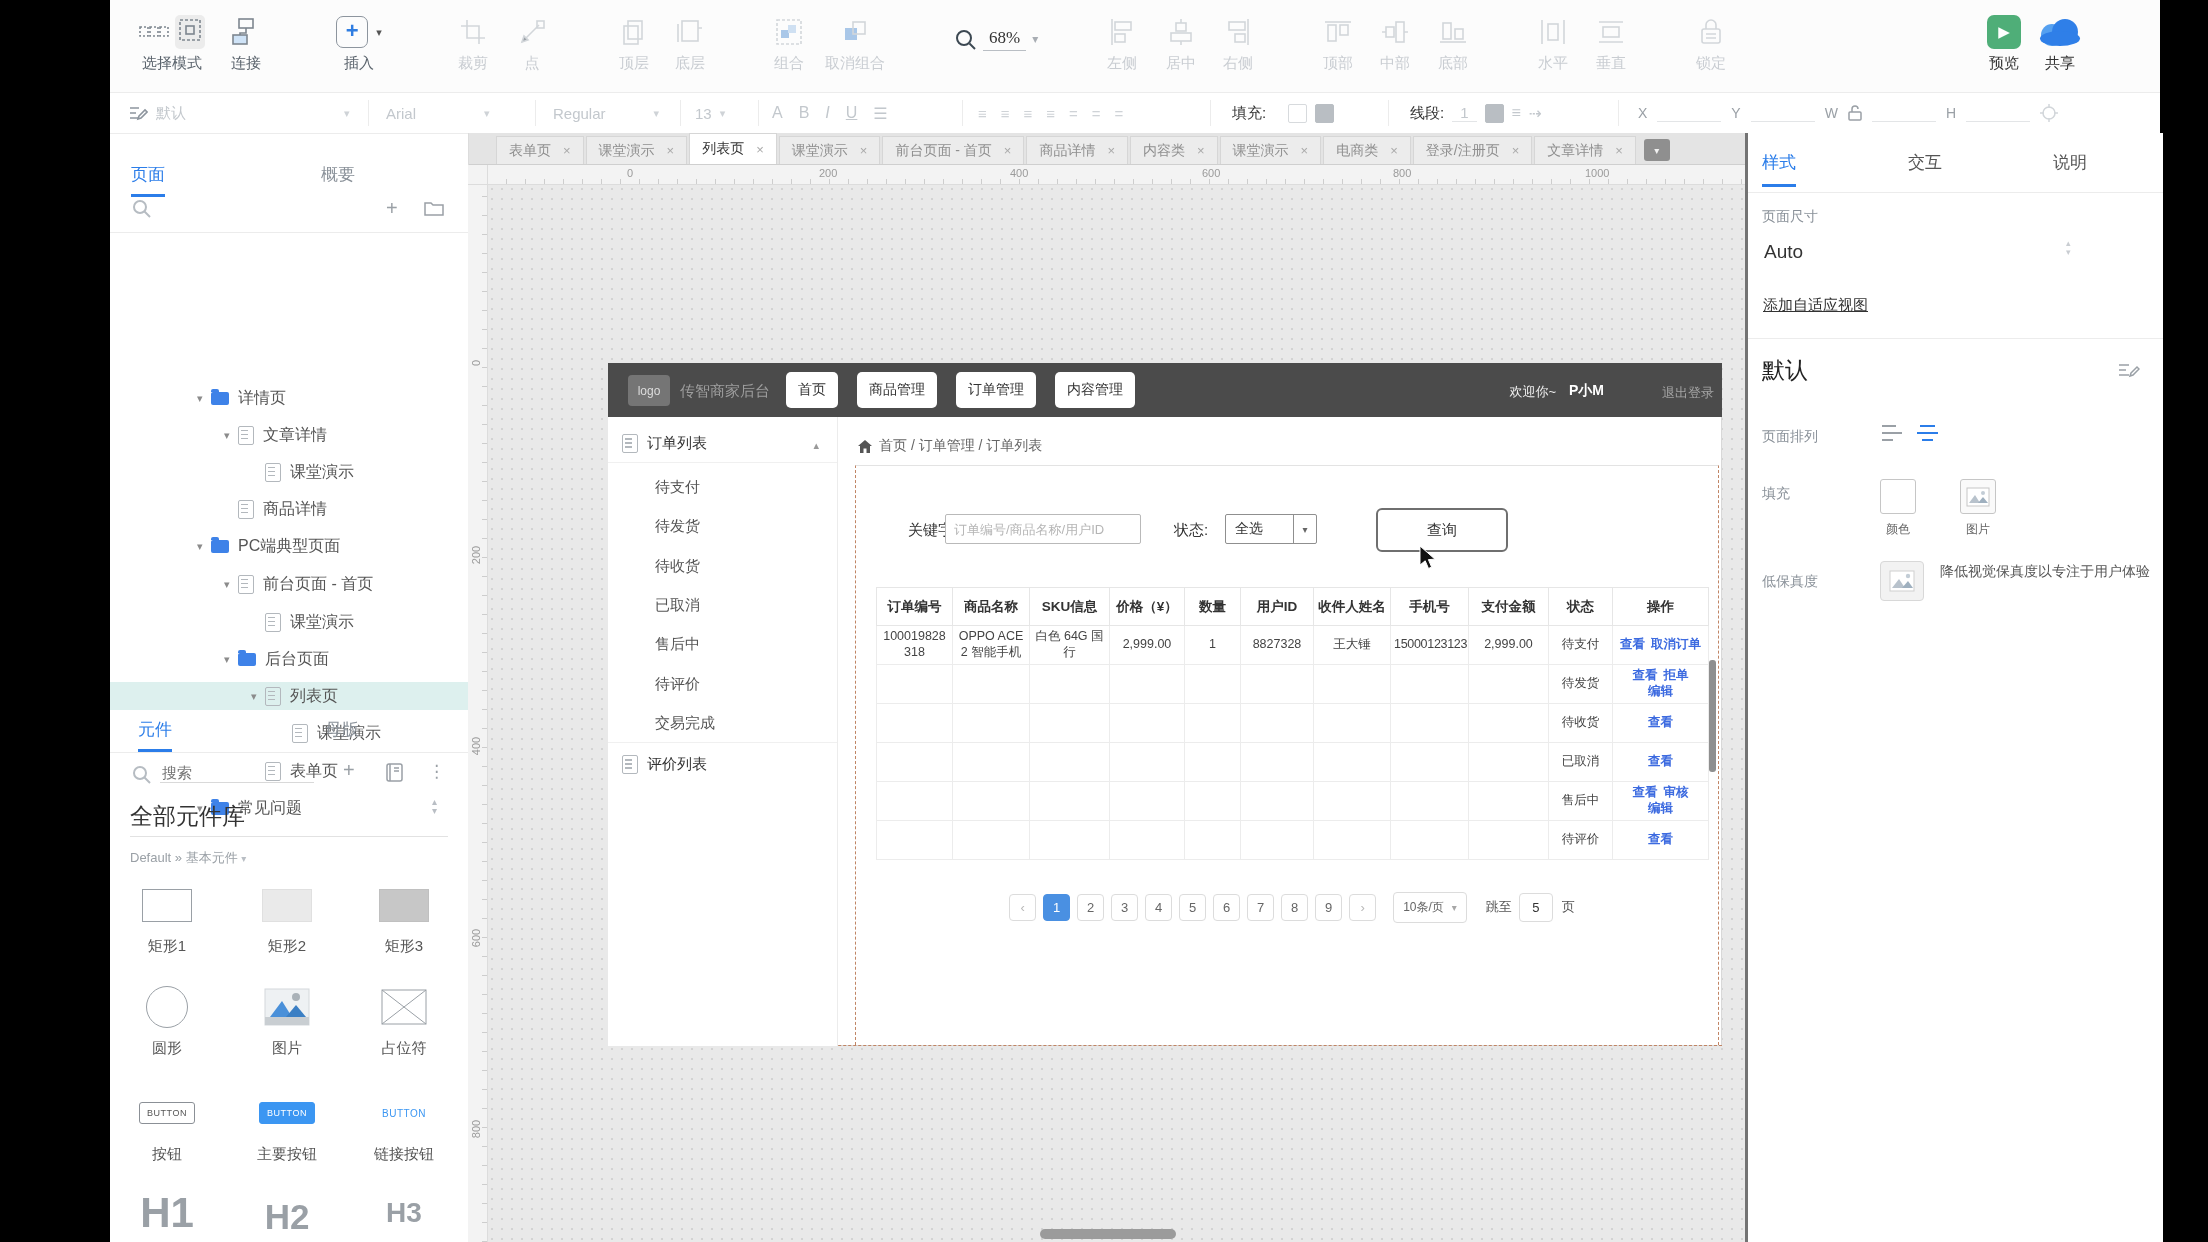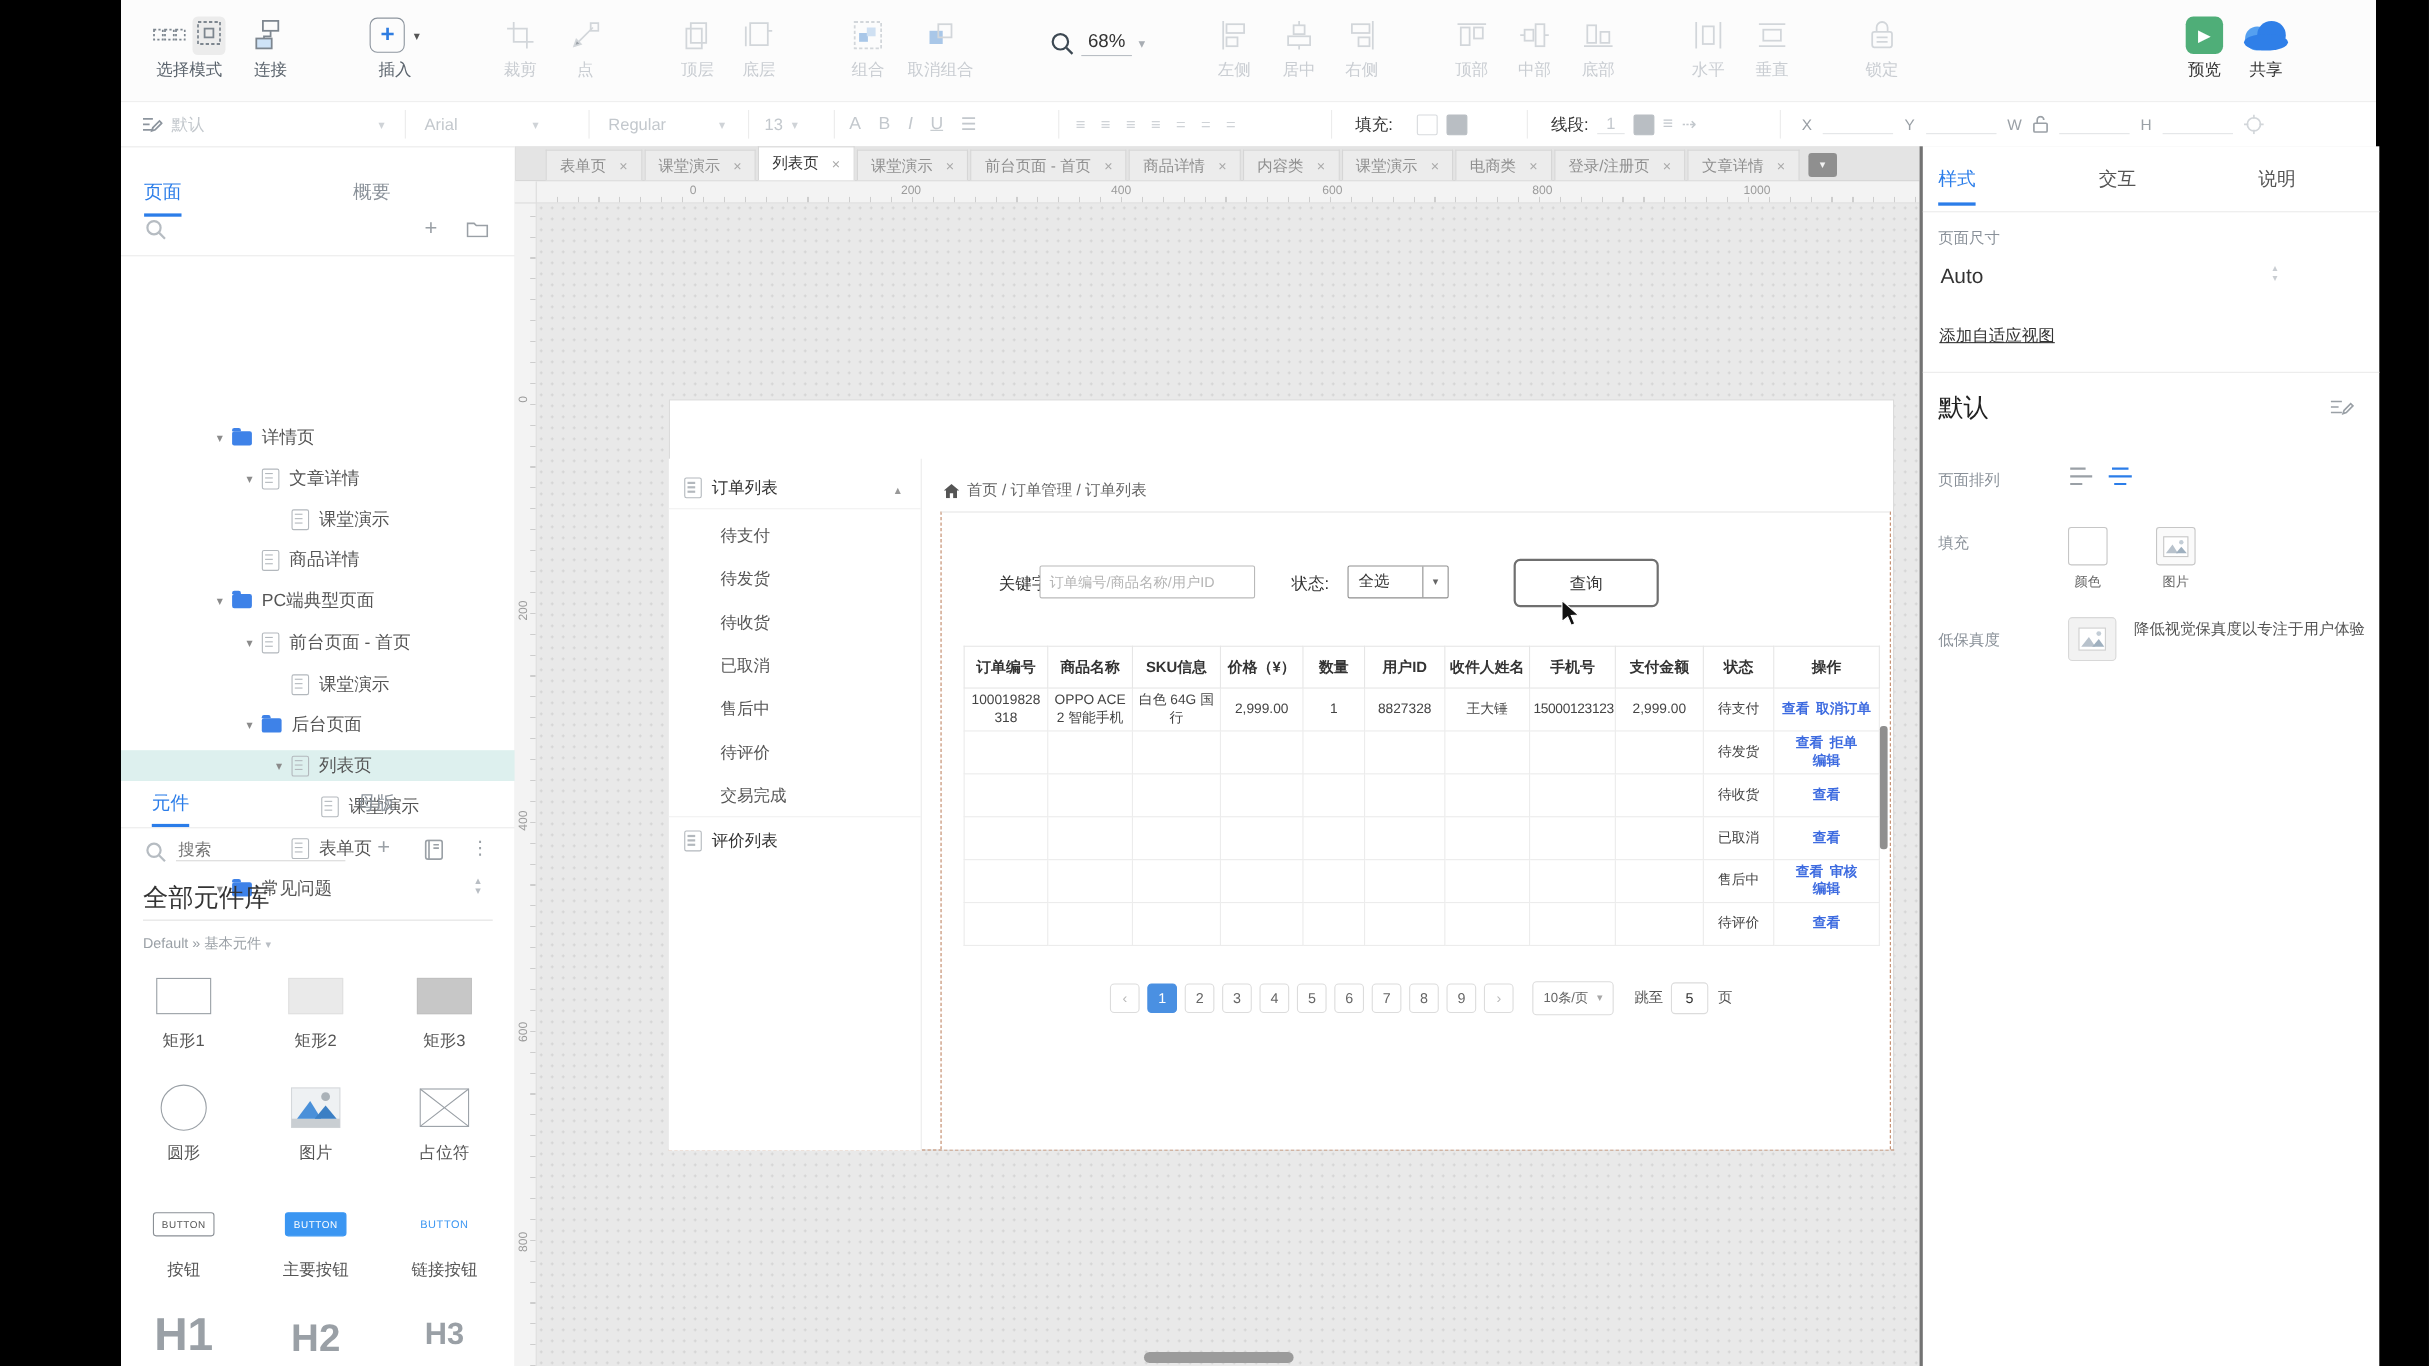--- a/index.html
+++ b/index.html
@@ -12,21 +12,21 @@
   .tool{position:absolute;top:14px;width:90px;text-align:center;}
   .tool .ic{height:36px;display:flex;align-items:center;justify-content:center;gap:6px;}
   .tool .tl{display:block;margin-top:4px;font-size:15px;color:#5b646d;}
   .tool.dis .tl{color:#c9cdd2;}
   .tool svg{stroke:#7d868f;fill:none;stroke-width:1.6;}
   .tool.dis svg{stroke:#d2d6da;}
   .selbox2{background:#ececec;border-radius:5px;padding:3px;}
   .plusbox{width:30px;height:30px;border:1.5px solid #8d959e;border-radius:7px;color:#2f7de1;
            font-size:22px;line-height:27px;font-weight:bold;display:inline-block;}
   .insdn{color:#555;font-size:11px;margin-left:2px;}
-  .zoomctl{position:absolute;left:845px;top:28px;display:flex;align-items:center;gap:6px;}
+  .zoomctl{position:absolute;left:845px;top:28px;display:flex;align-items:center;gap:6px;font-family:Liberation Serif, serif;}
   .zoomval{font-size:17px;color:#333;border-bottom:1px solid #b9bec4;padding:0 6px 2px;}
   .zoomarr{color:#a8adb3;font-size:12px;}
   .pvbtn{width:34px;height:34px;border-radius:7px;background:#4fae78;color:#fff;font-size:15px;
          display:flex;align-items:center;justify-content:center;margin:0 auto;}
   .cloud{width:44px;height:30px;position:relative;margin:2px auto 0;}
   .cloud i{position:absolute;border-radius:50%;}
   .c1{width:22px;height:22px;left:3px;top:6px;background:#55a0f0;}
   .c2{width:26px;height:26px;left:14px;top:1px;background:#2f7fe8;}
   .c3{width:40px;height:15px;left:2px;top:13px;background:#2f7fe8;border-radius:8px;}
   .tool .tl.on{color:#333;}
@@ -702,20 +702,33 @@
       <span class="vnum" style="top:767px">600</span>
       <span class="vnum" style="top:958px">800</span>
     </div>
     <div class="corner"></div>
     <div class="hscroll"></div>
   </div>
 
   <div class="page"></div>
   <div class="pagefold"></div>
 
+  <div class="phead">
+    <div class="plogo">logo</div>
+    <div class="pbrand">传智商家后台</div>
+    <div class="pnav">
+      <div class="pnavb">首页</div>
+      <div class="pnavb">商品管理</div>
+      <div class="pnavb">订单管理</div>
+      <div class="pnavb">内容管理</div>
+    </div>
+    <div class="pwel">欢迎你~</div>
+    <div class="puser">P小M</div>
+    <div class="plogout">退出登录</div>
+  </div>
 
   <div class="pside">
     <div class="psec" style="top:17px">
         <span class="pgico" style="margin-right:0"></span>
         <span>订单列表</span>
       </div>
     <span class="pchev" style="top:22px">▴</span>
     <div class="psep" style="top:45px"></div>
     <div class="pitem" style="top:61px">待支付</div>
     <div class="pitem" style="top:100px">待发货</div>

